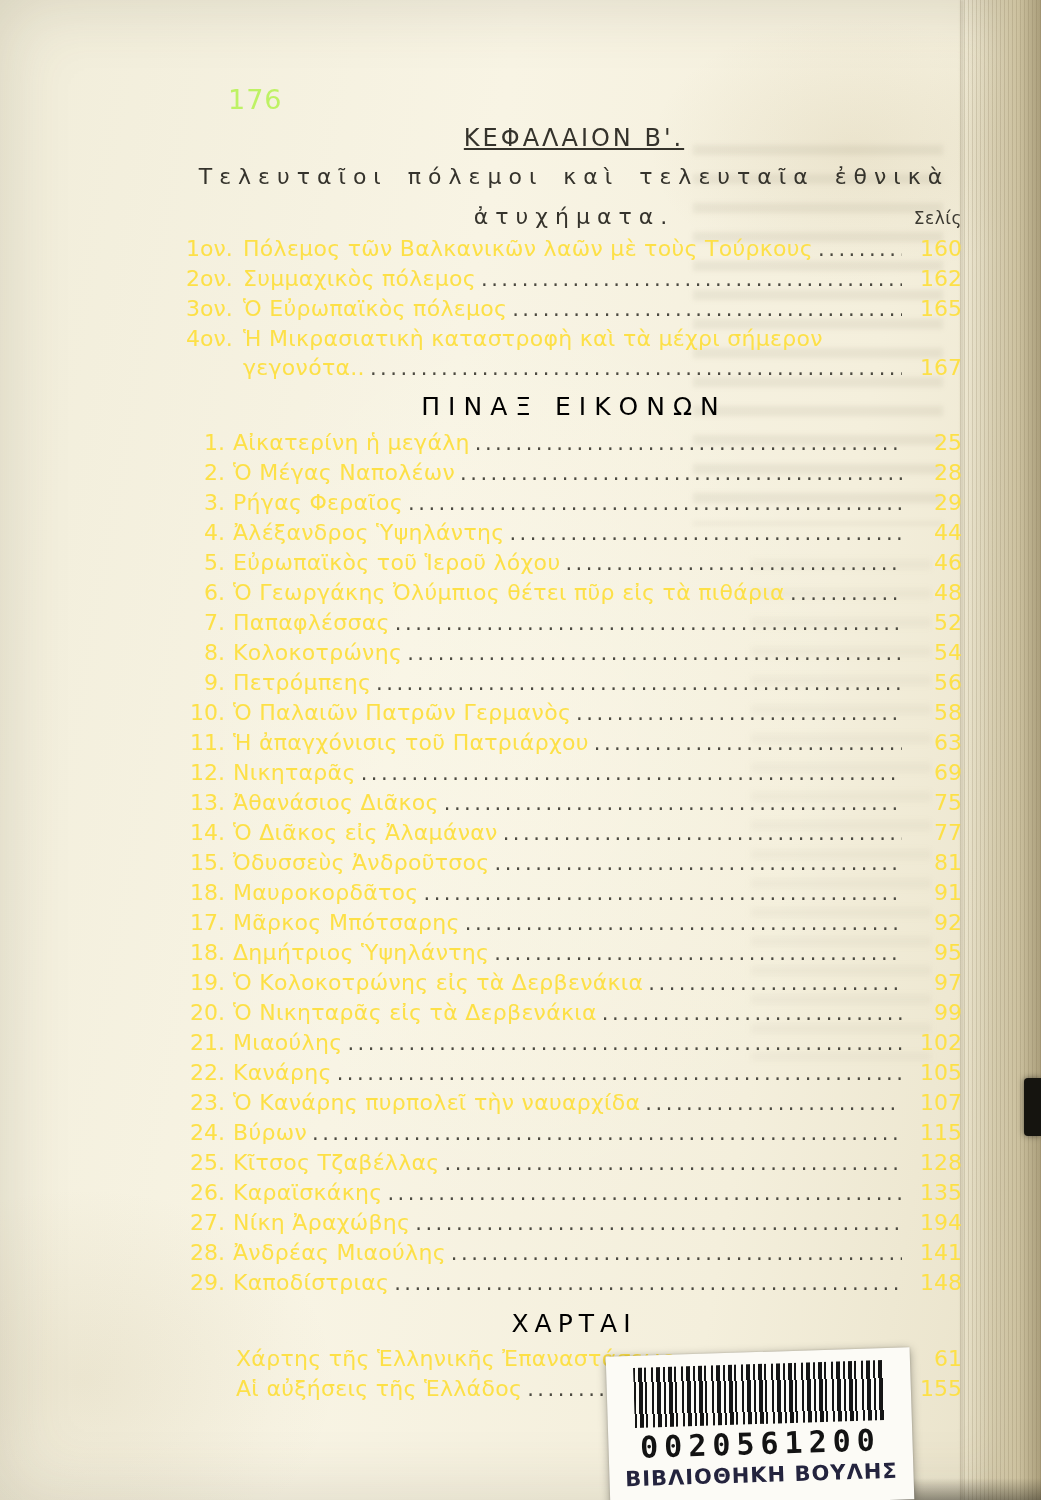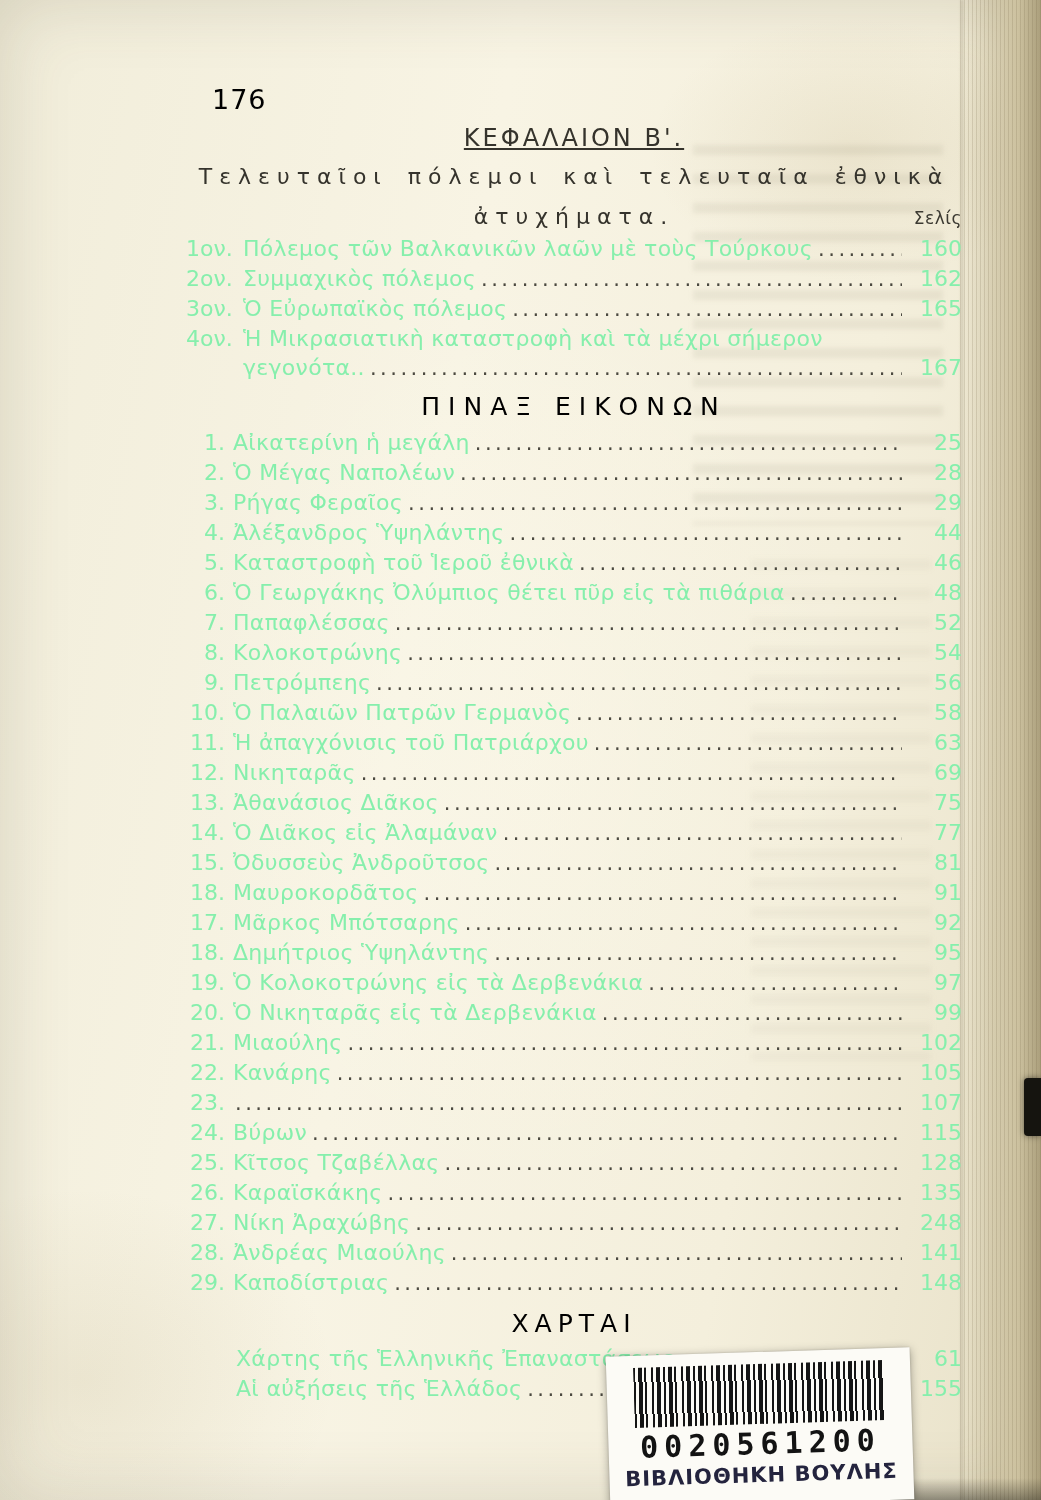--- a/index.html
+++ b/index.html
@@ -37,38 +37,38 @@
     position:absolute; right:110px; top:560px; width:180px; height:500px;
     background:repeating-linear-gradient(180deg, rgba(130,120,95,0.06) 0 9px, transparent 9px 29px);
     filter:blur(3px); pointer-events:none;
   }
   .bottom-shadow {
     position:absolute; bottom:0; right:0; width:360px; height:22px;
     background:linear-gradient(to top, rgba(40,38,30,0.45), transparent);
   }
 
   .folio {
-    position:absolute; left:212px; top:84px;
-    font-size:27px; letter-spacing:1px; color:#000000;
+    position:absolute; left:228px; top:84px;
+    font-size:27px; letter-spacing:1px; color:#bef264;
   }
 
   .content {
     position:absolute; left:186px; top:124px; width:776px; color:#35332c;
   }
   .kef { text-align:center; font-size:24px; letter-spacing:3px; margin:0 0 12px;text-decoration:underline; }
   .sub1 { text-align:center; font-size:22px; letter-spacing:7px; word-spacing:6px; margin-bottom:15px; }
   .sub2-wrap { position:relative; margin-bottom:5px; }
   .sub2 { text-align:center; font-size:22px; letter-spacing:7px; word-spacing:6px; }
   .selis { position:absolute; right:0; bottom:1px; font-size:17px; letter-spacing:0.5px; color:#3c3a32; }
 
   .h2 { text-align:center; font-size:25px; color:#000000; }
   .pinax-h { letter-spacing:8px; margin:9px 0 7px; }
   .xartai-h { letter-spacing:6px; margin:11px 0 6px; }
 
-  .row { display:flex; align-items:baseline; font-size:22px; line-height:29px; white-space:nowrap; color:#86efac; }
+  .row { display:flex; align-items:baseline; font-size:22px; line-height:29px; white-space:nowrap; color:#fde047; }
   .num { flex:0 0 57px; box-sizing:border-box; }
   .pinax .num { flex:0 0 47px; text-align:right; padding-right:8px; }
   .xartai .num { flex:0 0 50px; }
   .title { flex:0 0 auto; letter-spacing:0.3px; padding-right:3px; }
   .leader { flex:1 1 auto; overflow:hidden; margin:0 4px 0 2px; }
   .leader::after {
     content:"..............................................................................................................................................";
     letter-spacing:3.5px; font-size:21px; color:#4b4940;
   }
   .row.no-leader .leader::after { content:""; }
@@ -176,21 +176,21 @@
           <span class="pg">29</span>
         </div>
         <div class="row">
           <span class="num">4.</span>
           <span class="title">Ἀλέξανδρος Ὑψηλάντης</span>
           <span class="leader"></span>
           <span class="pg">44</span>
         </div>
         <div class="row">
           <span class="num">5.</span>
-          <span class="title">Καταστροφὴ τοῦ Ἱεροῦ ἐθνικὰ</span>
+          <span class="title">Εὐρωπαϊκὸς τοῦ Ἱεροῦ λόχου</span>
           <span class="leader"></span>
           <span class="pg">46</span>
         </div>
         <div class="row">
           <span class="num">6.</span>
           <span class="title">Ὁ Γεωργάκης Ὀλύμπιος θέτει πῦρ εἰς τὰ πιθάρια</span>
           <span class="leader"></span>
           <span class="pg">48</span>
         </div>
         <div class="row">
@@ -284,20 +284,21 @@
           <span class="pg">102</span>
         </div>
         <div class="row">
           <span class="num">22.</span>
           <span class="title">Κανάρης</span>
           <span class="leader"></span>
           <span class="pg">105</span>
         </div>
         <div class="row">
           <span class="num">23.</span>
+          <span class="title">Ὁ Κανάρης πυρπολεῖ τὴν ναυαρχίδα</span>
           <span class="leader"></span>
           <span class="pg">107</span>
         </div>
         <div class="row">
           <span class="num">24.</span>
           <span class="title">Βύρων</span>
           <span class="leader"></span>
           <span class="pg">115</span>
         </div>
         <div class="row">
@@ -309,21 +310,21 @@
         <div class="row">
           <span class="num">26.</span>
           <span class="title">Καραϊσκάκης</span>
           <span class="leader"></span>
           <span class="pg">135</span>
         </div>
         <div class="row">
           <span class="num">27.</span>
           <span class="title">Νίκη Ἀραχώβης</span>
           <span class="leader"></span>
-          <span class="pg">248</span>
+          <span class="pg">194</span>
         </div>
         <div class="row">
           <span class="num">28.</span>
           <span class="title">Ἀνδρέας Μιαούλης</span>
           <span class="leader"></span>
           <span class="pg">141</span>
         </div>
         <div class="row">
           <span class="num">29.</span>
           <span class="title">Καποδίστριας</span>

